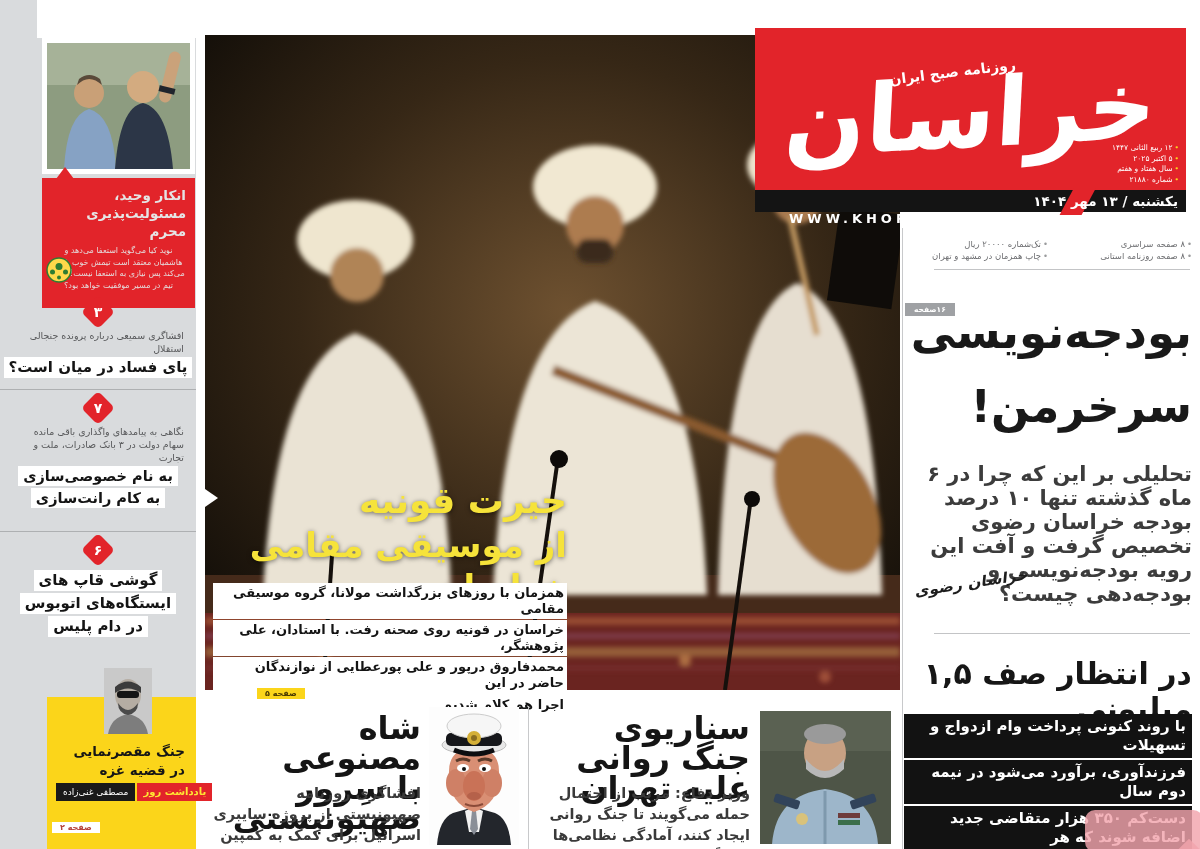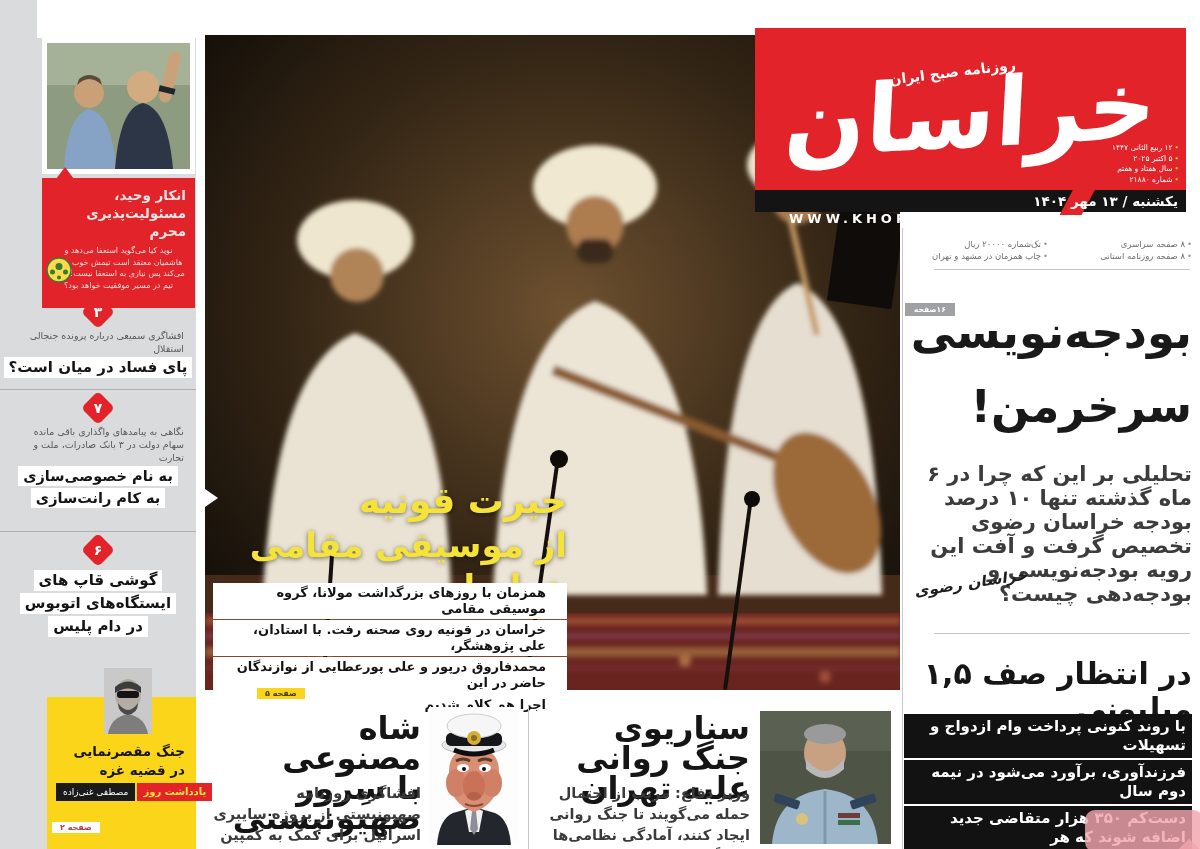--- a/index.html
+++ b/index.html
@@ -51,21 +51,21 @@
   .lead-notch{position:absolute;left:205px;top:489px;width:0;height:0;
               border-top:9px solid transparent;border-bottom:9px solid transparent;
               border-left:13px solid #fff;}
   .lead-h{position:absolute;left:215px;top:478px;width:352px;direction:rtl;text-align:right;
           color:#f6e33a;font-weight:bold;text-shadow:0 1px 5px rgba(0,0,0,.55);}
   .lead-h .l1{font-size:36px;line-height:46px;}
   .lead-h .l2{font-size:34px;line-height:42px;}
   .lead-cap{position:absolute;left:213px;top:583px;width:354px;direction:rtl;text-align:right;}
   .lead-cap .cap-line{margin-bottom:1px;}
   .lead-cap .cap-line span{display:inline-block;background:#fff;color:#141414;font-weight:bold;
-                           font-size:13px;line-height:16px;padding:2px 21px;}
+                           font-size:13px;line-height:16px;padding:2px 3px;}
   .lead-badge{position:absolute;left:257px;top:688px;background:#fbd51a;color:#4a3a00;
               font-size:8px;font-weight:bold;padding:1px 8px;direction:rtl;}
 
   
   .masthead{position:absolute;left:755px;top:28px;width:431px;height:184px;background:#e2242a;}
   .tagline{position:absolute;right:170px;top:36px;color:#fff;font-size:14px;font-weight:bold;
            direction:rtl;transform:rotate(-7deg);}
   .logo{position:absolute;left:0;right:0;top:26px;text-align:center;color:#fff;font-size:95px;
         font-weight:bold;line-height:120px;direction:rtl;transform:skewX(-6deg) rotate(-3deg);}
   .mast-info{position:absolute;right:7px;bottom:27px;direction:rtl;text-align:right;color:#fff;

